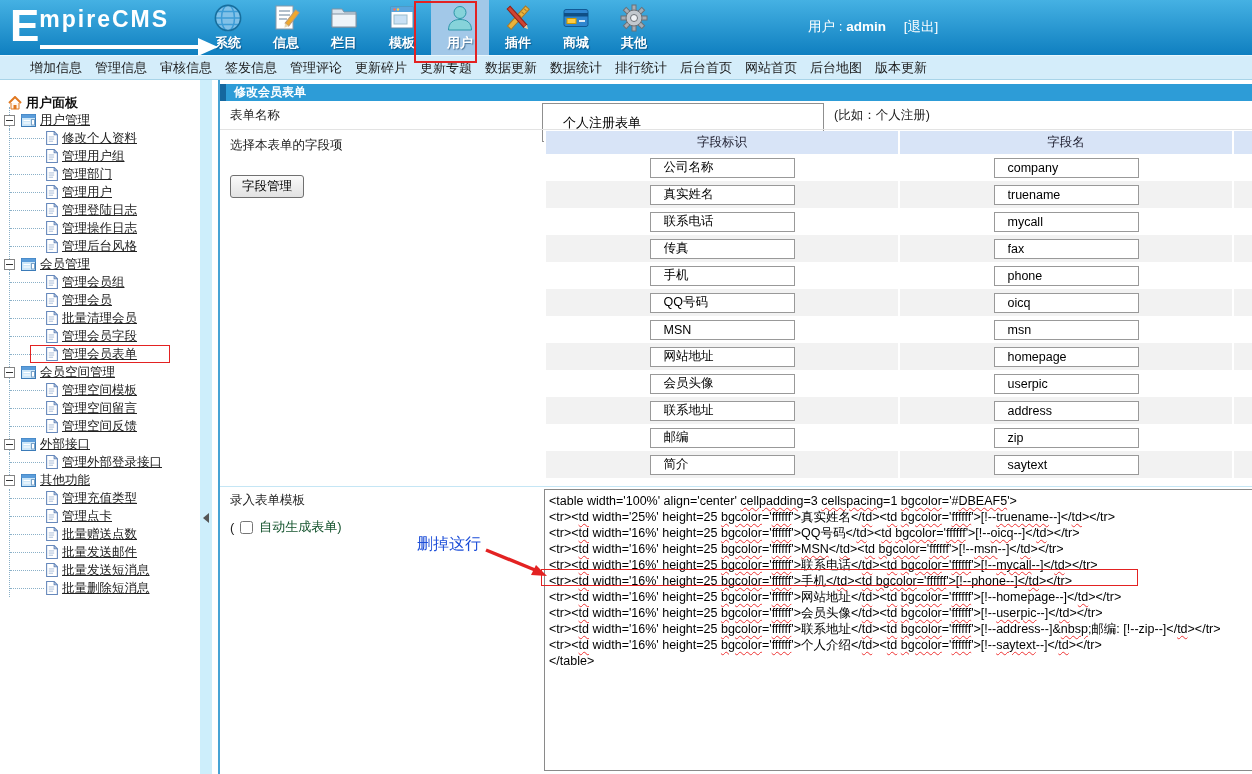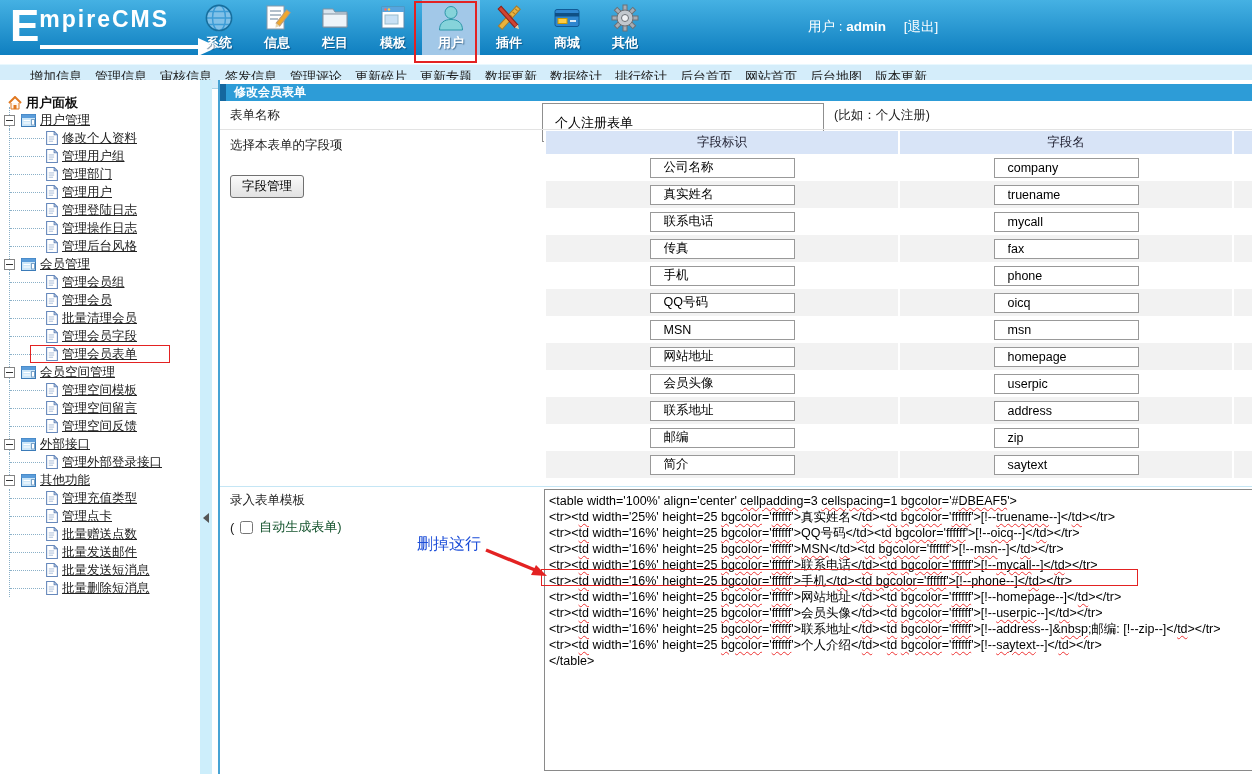--- a/index.html
+++ b/index.html
@@ -9,35 +9,35 @@
 
   
   .topbar { position:absolute; left:0; top:0; width:1252px; height:55px;
             background:linear-gradient(#45b1e3,#0f7fc0); }
   .logo { position:absolute; left:10px; top:2px; color:#fff; white-space:nowrap; }
   .logo .e { font-size:44px; font-weight:bold; line-height:48px; }
   .logo .rest { font-size:23px; font-weight:bold; letter-spacing:2px; vertical-align:14px; }
   .logo-arrow-bar { position:absolute; left:30px; top:43px; width:160px; height:4px; background:#fff; }
   .logo-arrow-head { position:absolute; left:188px; top:36px; width:0; height:0;
             border-left:20px solid #fff; border-top:9px solid transparent; border-bottom:9px solid transparent; }
-  .topnav { position:absolute; left:190px; top:0; height:55px; display:flex; }
+  .topnav { position:absolute; left:199px; top:0; height:55px; display:flex; }
   .nav-item { width:58px; height:55px; text-align:center; cursor:pointer; }
   .nav-item.sel { background:#a2c8e8; }
   .nav-icon { display:block; margin:3px auto 0; width:30px; height:30px; }
   .nav-icon svg { width:30px; height:30px; display:block; }
   .nav-label { display:block; color:#fff; font-size:13px; font-weight:bold;
                text-shadow:1px 1px 1px rgba(0,50,90,.55); margin-top:1px; }
   .userinfo { position:absolute; left:808px; top:18px; color:#fff; font-size:13.5px; white-space:nowrap; }
   .userinfo b { font-weight:bold; }
   .userinfo .logout { margin-left:14px; cursor:pointer; }
 
   
   .toolbar { position:absolute; left:0; top:55px; width:1252px; height:25px; background:#d4edfa;
              border-top:1px solid #e9f8fe; border-bottom:1px solid #a8d4e8;
-             display:flex; align-items:center; padding-left:30px;margin-top:9px; }
+             display:flex; align-items:center; padding-left:30px; }
   .toolbar span { font-size:13px; color:#1a1a1a; margin-right:13px; cursor:pointer; white-space:nowrap; }
 
   
   .sidebar { position:absolute; left:0; top:80px; width:200px; height:694px; background:#fff;
              font-size:12.5px; color:#222; }
   .side-title { height:17px; margin:14px 0 0 8px; display:flex; align-items:center; font-weight:bold; font-size:13px; color:#111; }
   .side-title svg { width:14px; height:14px; margin-right:4px; }
   .tree { position:relative;text-decoration:underline; }
   .tree-vline { position:absolute; left:9px; top:-4px; height:376px; border-left:1px dotted #8ab0c8; }
   .sec { position:relative; height:18px; display:flex; align-items:center; padding-left:4px; cursor:pointer; }
@@ -56,21 +56,21 @@
   
   .main { position:absolute; left:218px; top:80px; width:1034px; height:694px; background:#fff;
           border-left:2px solid #47a3d4; font-size:12.5px; color:#222; }
   .page-head { position:absolute; left:0; top:4px; width:1034px; height:17px; background:#2d9cd7;
                color:#fff; font-weight:bold; font-size:12px; line-height:17px; padding-left:14px; }
   .page-head::before { content:''; position:absolute; left:0; top:0; width:6px; height:17px; background:#15679f; }
   .row1-border { position:absolute; left:0; top:49px; width:1034px; border-top:1px solid #e3e3e3; }
   .row2-border { position:absolute; left:0; top:406px; width:1034px; border-top:1px solid #c5e6f5; }
   .lbl { position:absolute; left:10px; white-space:nowrap; }
   .formname-input { position:absolute; left:322px; top:23px; width:282px; height:39px;
-            border:1px solid #8f8f8f; font-size:13px; padding-left:12px; font-family:inherit; }
+            border:1px solid #8f8f8f; font-size:13px; padding-left:20px; font-family:inherit; }
   .hint { position:absolute; left:614px; top:27px; }
   .btn { position:absolute; left:10px; top:95px; height:23px; padding:0 11px; font-size:12.5px;
          border:1px solid #707070; border-radius:3px; background:linear-gradient(#fafafa,#e2e2e2); cursor:pointer;
          font-family:inherit; }
   table.fields { position:absolute; left:324px; top:51px; width:710px; border-collapse:separate;
                  border-spacing:2px 0; table-layout:fixed; background:#fff; }
   table.fields th { height:23px; background:#d8e4f7; font-weight:normal; font-size:12.5px; color:#223; }
   table.fields td { height:27px; text-align:center; background:#fff; }
   table.fields tr.alt td { background:#f2f2f2; }
   table.fields input { width:145px; height:20px; border:1px solid #999; font-size:12.5px;

